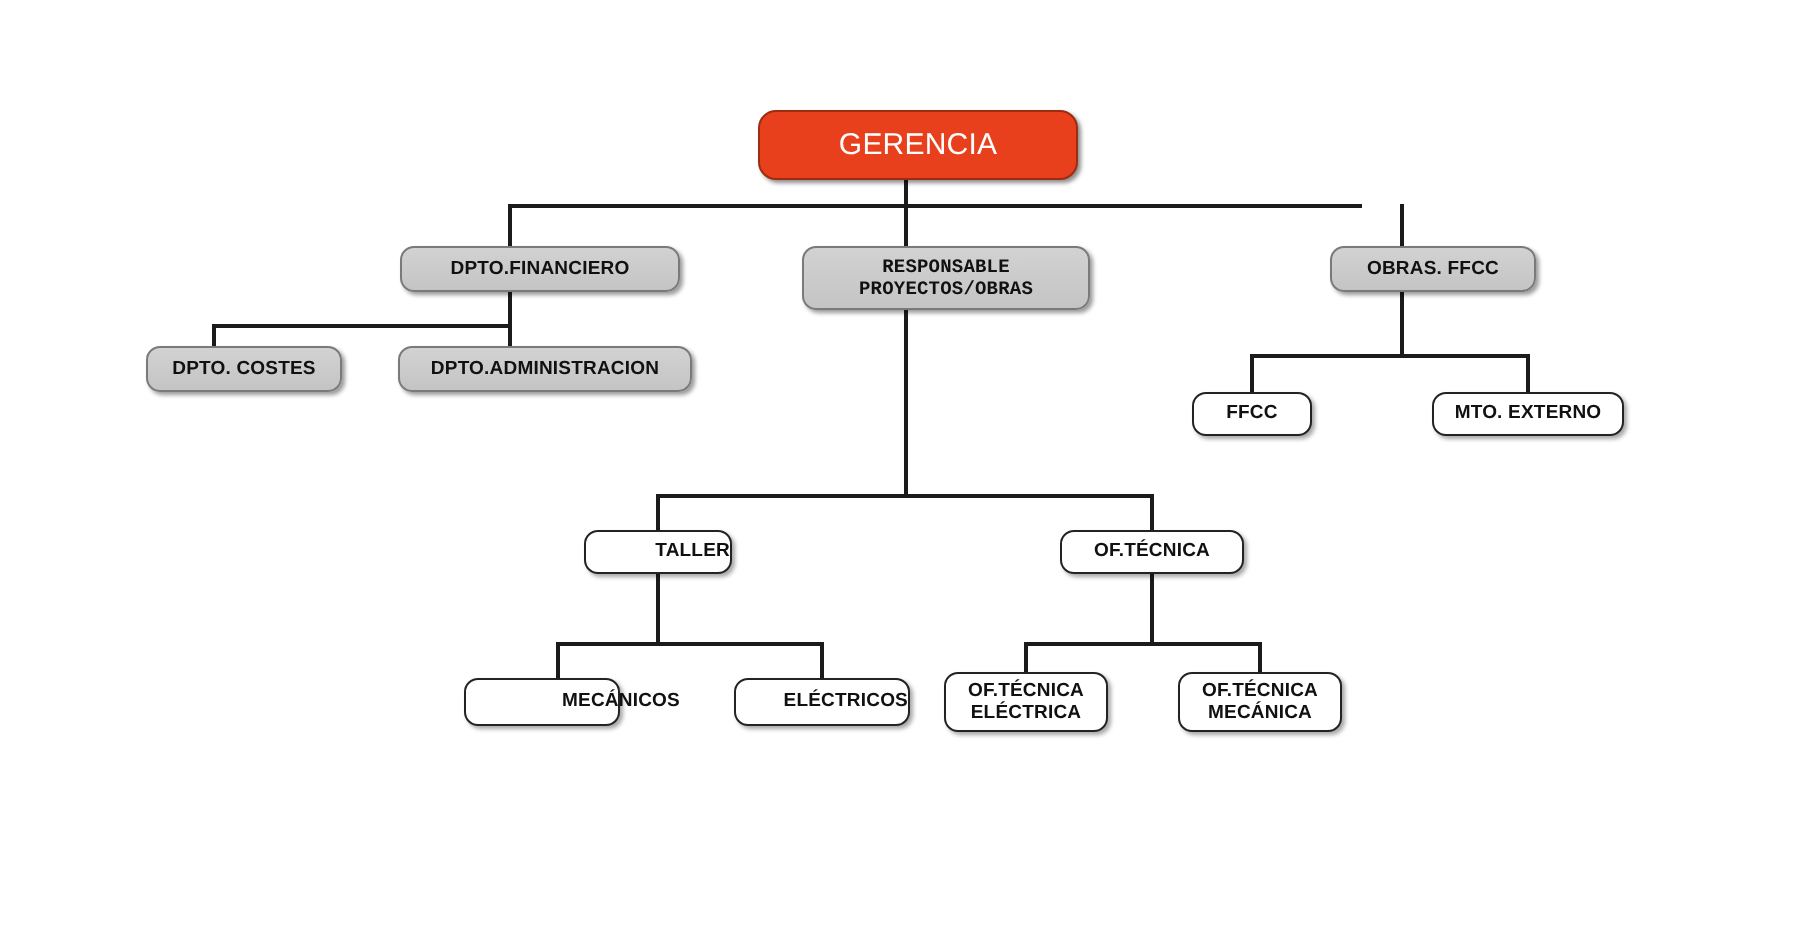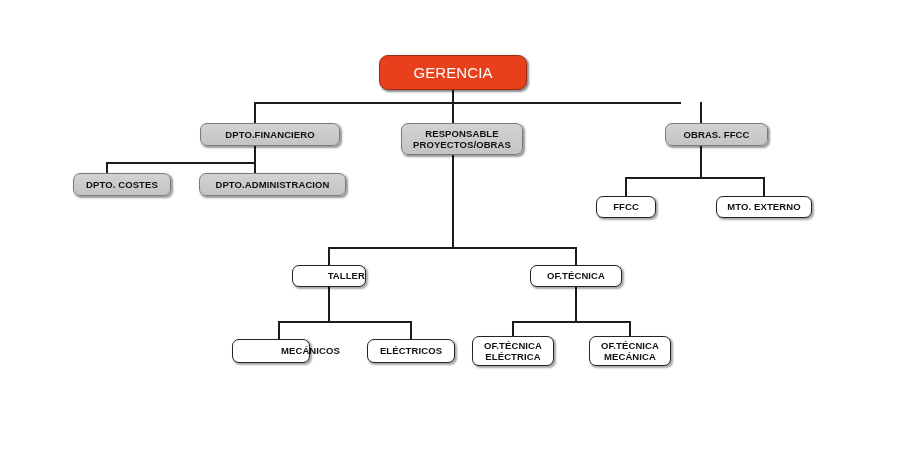--- a/index.html
+++ b/index.html
@@ -98,27 +98,27 @@
       <path d="M279,322 L411,322" stroke="#1b1b1b" stroke-width="2" fill="none" stroke-linecap="square"></path>
       <path d="M279,322 L279,339" stroke="#1b1b1b" stroke-width="2" fill="none" stroke-linecap="square"></path>
       <path d="M411,322 L411,339" stroke="#1b1b1b" stroke-width="2" fill="none" stroke-linecap="square"></path>
       <path d="M576,287 L576,322" stroke="#1b1b1b" stroke-width="2" fill="none" stroke-linecap="square"></path>
       <path d="M513,322 L630,322" stroke="#1b1b1b" stroke-width="2" fill="none" stroke-linecap="square"></path>
       <path d="M513,322 L513,336" stroke="#1b1b1b" stroke-width="2" fill="none" stroke-linecap="square"></path>
       <path d="M630,322 L630,336" stroke="#1b1b1b" stroke-width="2" fill="none" stroke-linecap="square"></path>
     </svg>
 
   <div id="nodes-host">
-      <div class="node root" style="left: 379px; top: 55px; width: 148px; height: 35px;">
+      <div class="node root" style="left: 379px; top: 55px; width: 160px; height: 35px;">
         <span class="label">GERENCIA</span>
       </div>
       <div class="node gray" style="left: 185px; top: 123px; width: 140px; height: 23px;">
         <span class="label">DPTO.FINANCIERO</span>
       </div>
-      <div class="node gray" style="left: 386px; top: 123px; width: 122px; height: 32px;">
+      <div class="node gray" style="left: 386px; top: 123px; width: 144px; height: 32px; font-family: Liberation Mono, monospace;">
         <span class="label">RESPONSABLE
 PROYECTOS/OBRAS</span>
       </div>
       <div class="node gray" style="left: 650px; top: 123px; width: 103px; height: 23px;">
         <span class="label">OBRAS. FFCC</span>
       </div>
       <div class="node gray" style="left: 58px; top: 173px; width: 98px; height: 23px;">
         <span class="label">DPTO. COSTES</span>
       </div>
       <div class="node gray" style="left: 184px; top: 173px; width: 147px; height: 23px; justify-content: flex-end;">
@@ -132,21 +132,21 @@
       </div>
       <div class="node white" style="left: 292px; top: 265px; width: 74px; height: 22px; text-align: right;">
         <span class="label">TALLER</span>
       </div>
       <div class="node white" style="left: 530px; top: 265px; width: 92px; height: 22px;">
         <span class="label">OF.TÉCNICA</span>
       </div>
       <div class="node white" style="left: 232px; top: 339px; width: 78px; height: 24px; padding-left: 48px;">
         <span class="label">MECÁNICOS</span>
       </div>
-      <div class="node white" style="left: 367px; top: 339px; width: 88px; height: 24px;">
+      <div class="node white" style="left: 367px; top: 339px; width: 88px; height: 24px; text-align: right;">
         <span class="label">ELÉCTRICOS</span>
       </div>
       <div class="node white" style="left: 472px; top: 336px; width: 82px; height: 30px;">
         <span class="label">OF.TÉCNICA
 ELÉCTRICA</span>
       </div>
       <div class="node white" style="left: 589px; top: 336px; width: 82px; height: 30px;">
         <span class="label">OF.TÉCNICA
 MECÁNICA</span>
       </div>

